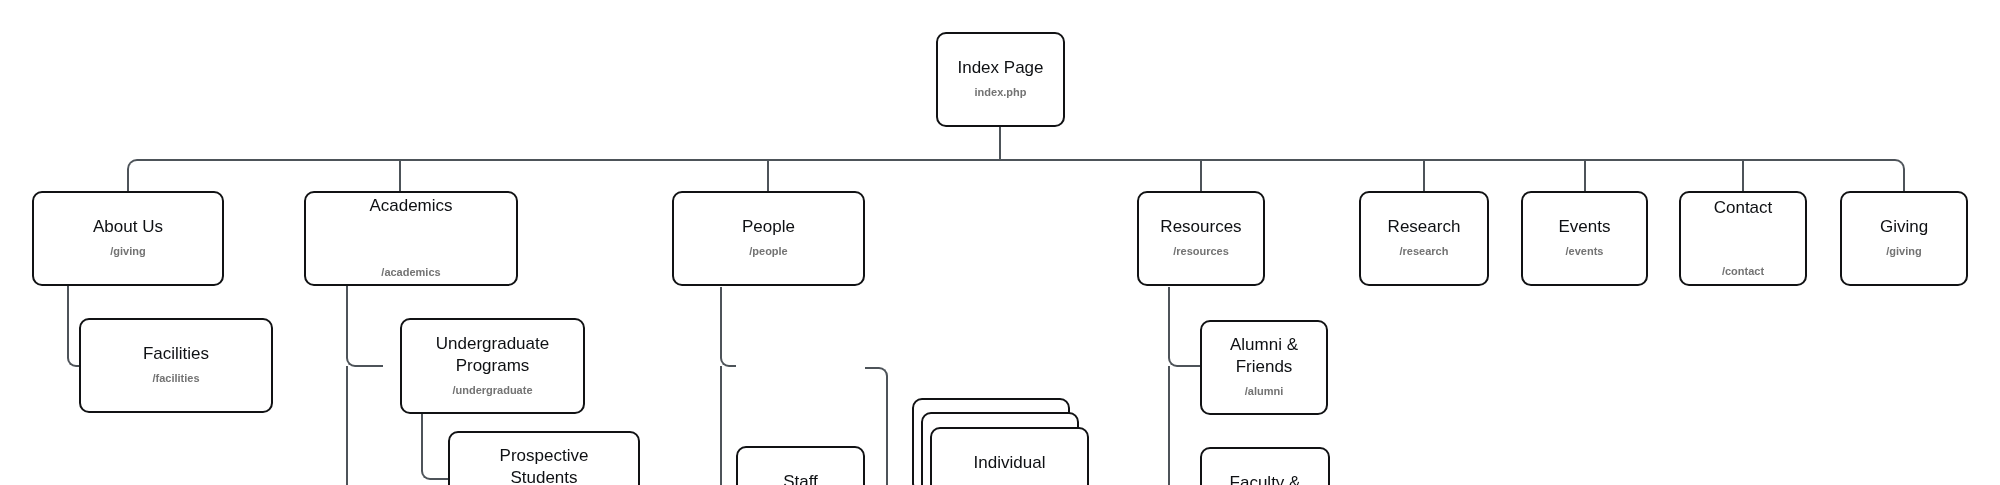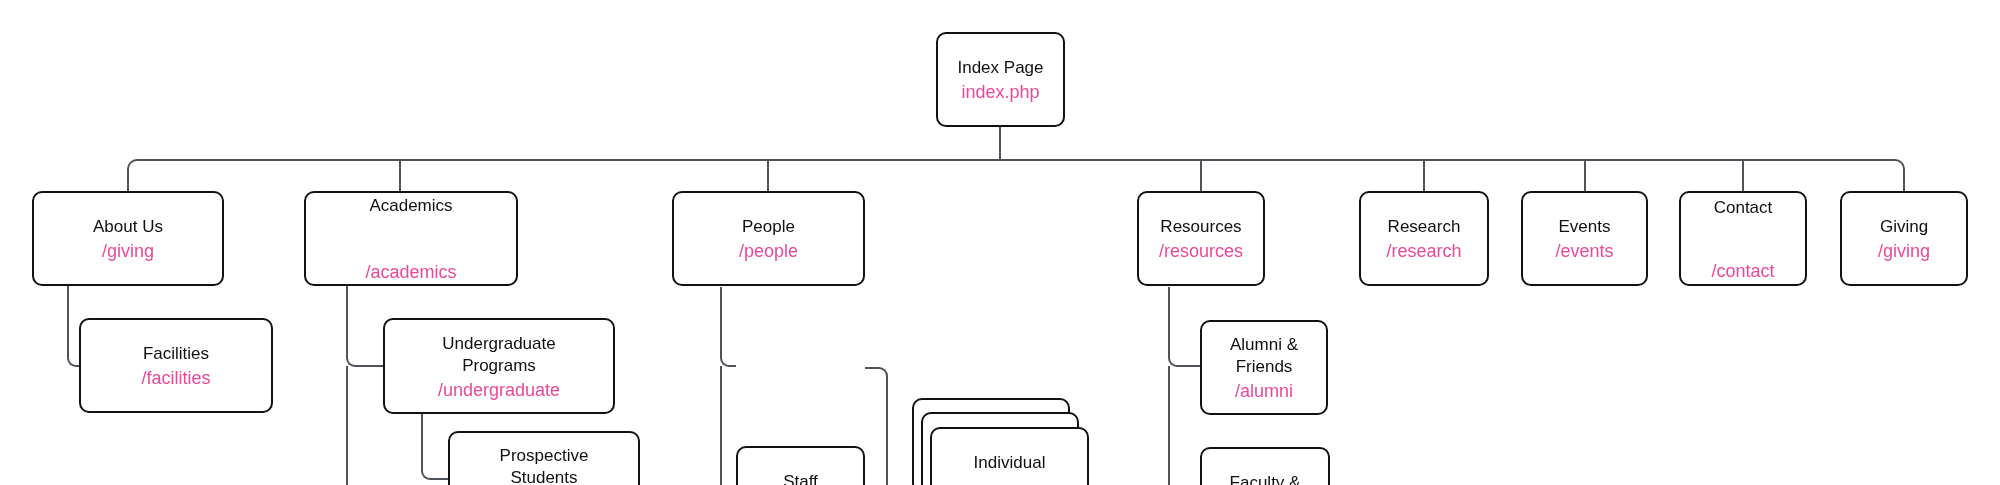--- a/index.html
+++ b/index.html
@@ -27,26 +27,26 @@
     z-index:3;
   }
   .node-title{
     font-weight:400;
     font-size:17px;
     line-height:22px;
     color:#0e1013;
     white-space:pre-line;
   }
   .node-path{
-    font-weight:400;
-    font-size:18px;
+    font-weight:700;
+    font-size:11px;
     line-height:19px;
     min-height:19px;
     margin-top:4px;
-    color:#ec4899;
+    color:#737373;
   }
   .node--tight{padding:6px 30px;}
   
   .card-back{
     position:absolute;
     box-sizing:border-box;
     background:#ffffff;
     border:2px solid #111214;
     border-radius:10px;
     z-index:2;
@@ -143,21 +143,21 @@
   <div class="node" style="left:1840px;top:191px;width:128px;height:95px;align-items:center;">
     <div class="node-title">Giving</div>
     <div class="node-path">/giving</div>
   </div>
 
   <div class="node" style="left:79px;top:318px;width:194px;height:95px;">
     <div class="node-title">Facilities</div>
     <div class="node-path">/facilities</div>
   </div>
 
-  <div class="node node--tight" style="left:383px;top:318px;width:232px;height:96px;text-align:center;">
+  <div class="node node--tight" style="left:400px;top:318px;width:185px;height:96px;text-align:center;">
     <div class="node-title">Undergraduate Programs</div>
     <div class="node-path">/undergraduate</div>
   </div>
 
   <div class="node node--tight" style="left:448px;top:431px;width:192px;height:95px;">
     <div class="node-title">Prospective Students</div>
     <div class="node-path"></div>
   </div>
 
 

